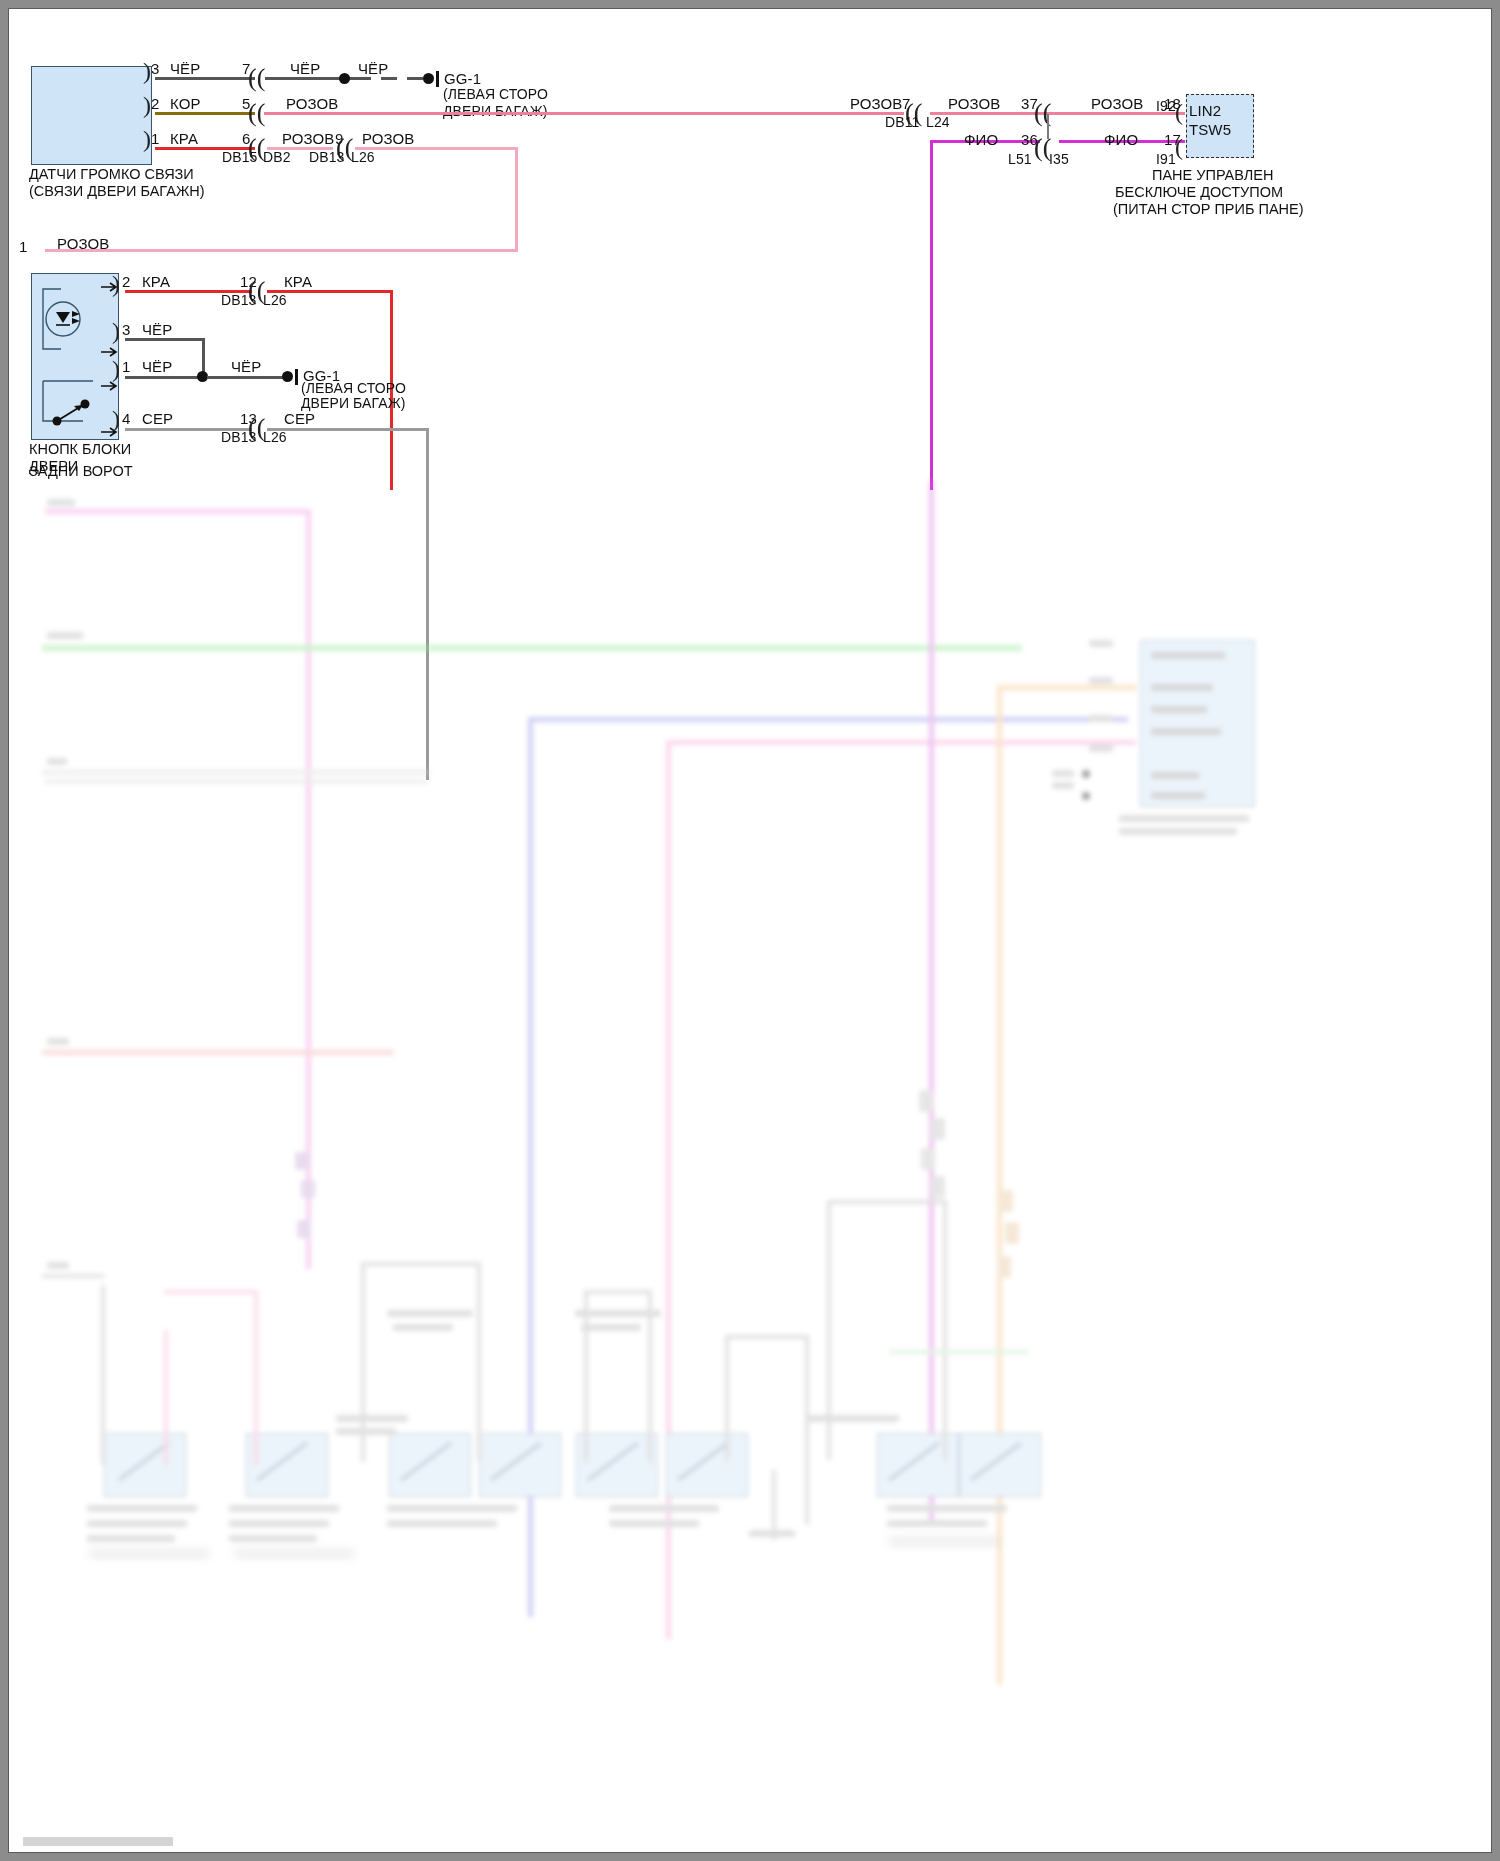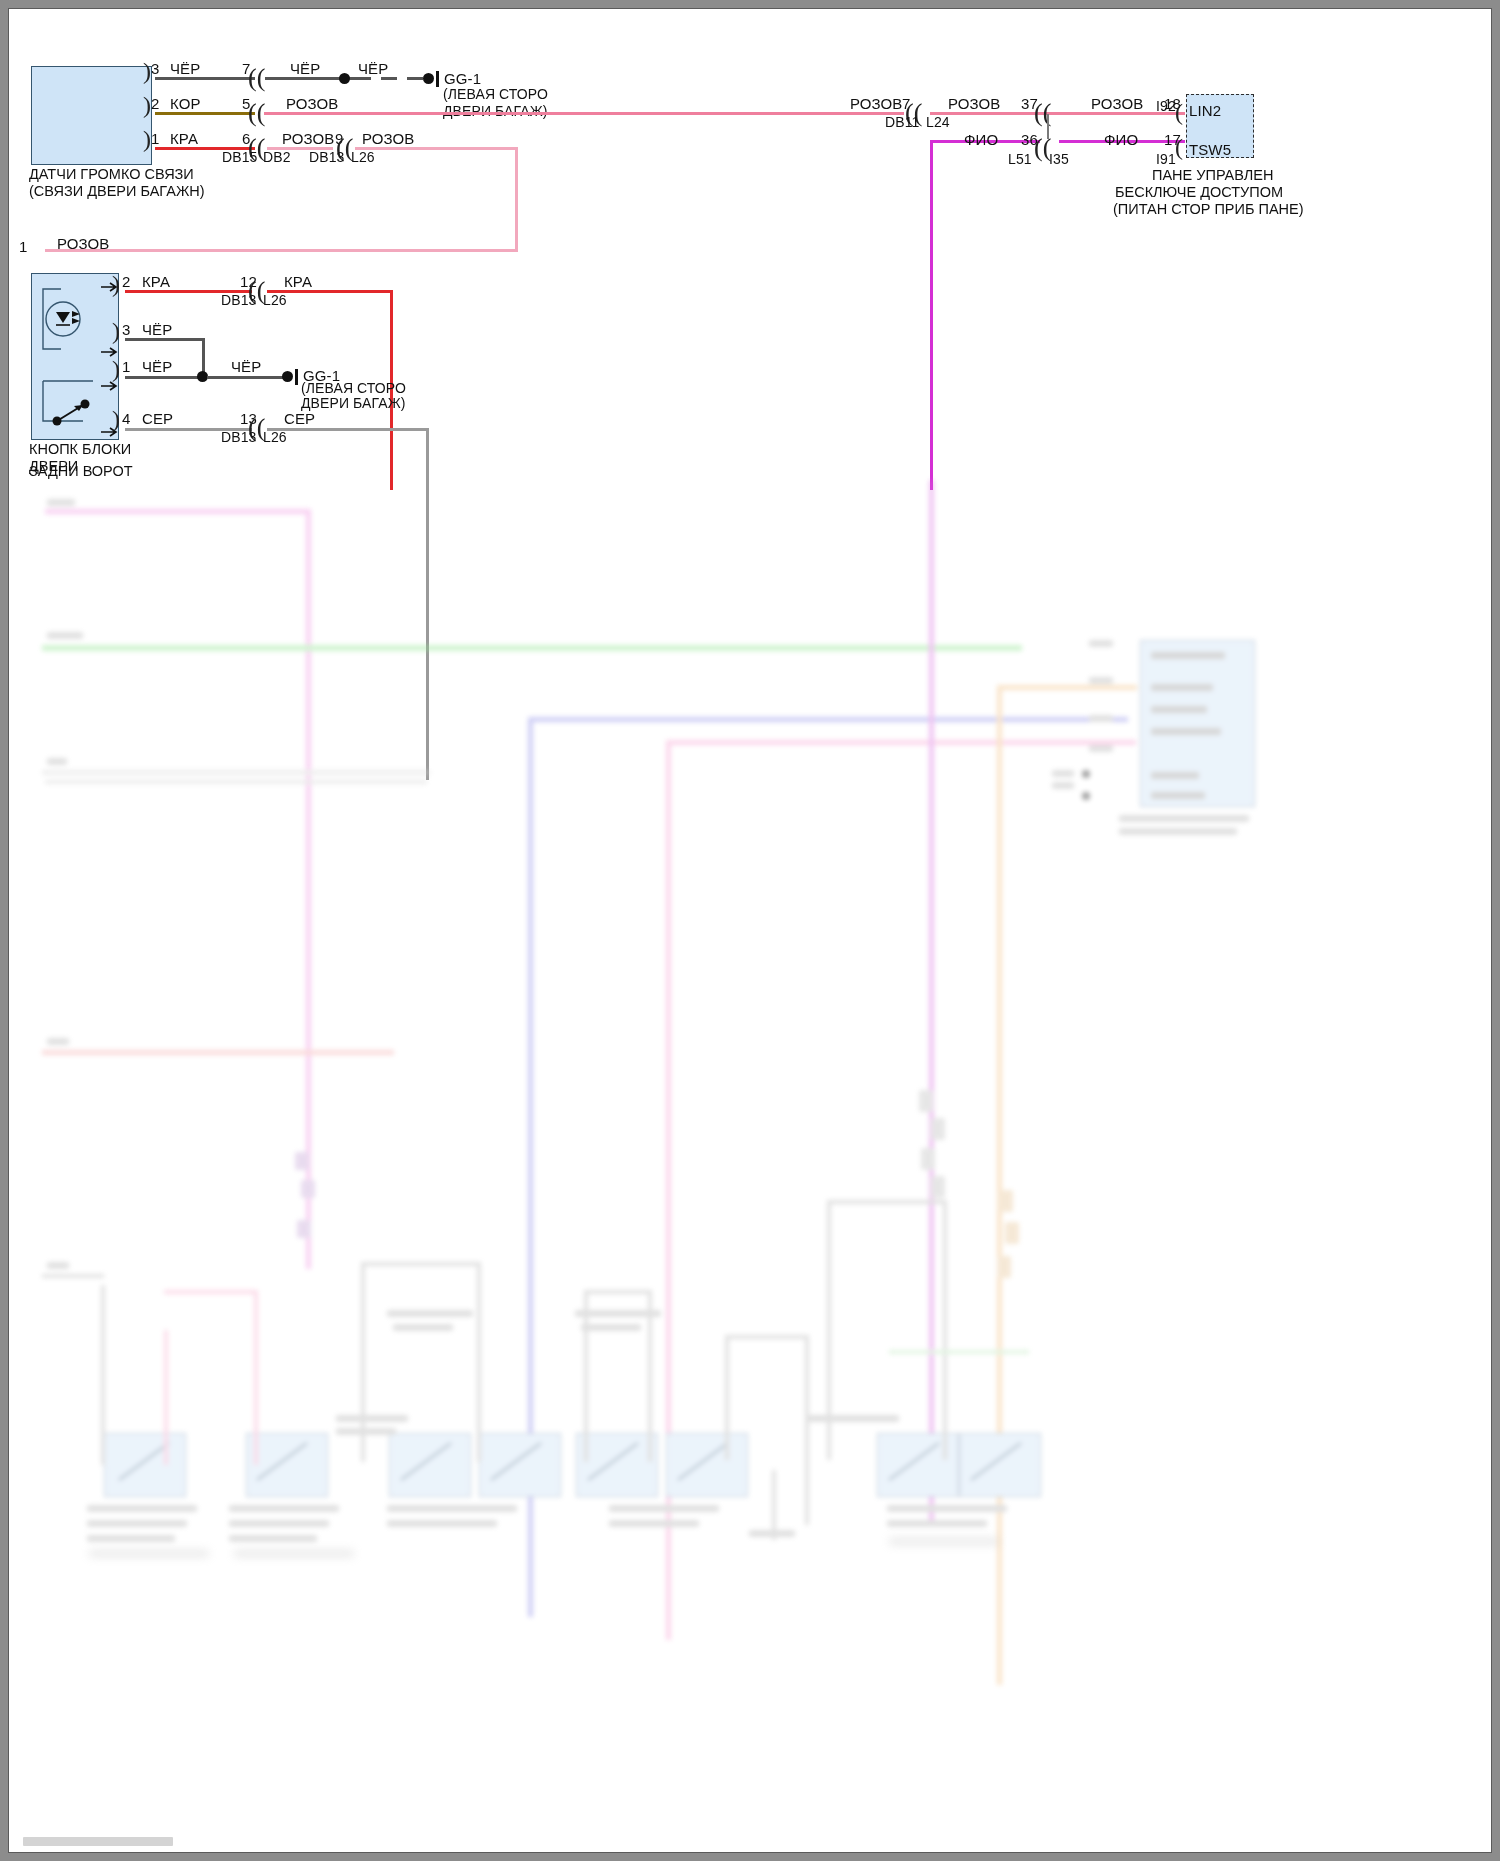--- a/index.html
+++ b/index.html
@@ -131,21 +131,21 @@
   <div class="lbl" style="left:1155px;top:122px;">17</div>
   <div class="term" style="left:1166px;top:126px;">(</div>
   <div class="lbl sm" style="left:1147px;top:142px;">I91</div>
 
   <div class="wire v w-mag" style="left:921px;top:131px;height:350px;"></div>
 
   <div class="wire v" style="left:1038px;top:105px;height:25px;background:#7a7a7a;width:2px;"></div>
 
   <div class="boxd" style="left:1177px;top:85px;width:66px;height:62px;"></div>
   <div class="lbl" style="left:1180px;top:93px;">LIN2</div>
-  <div class="lbl" style="left:1180px;top:132px;">TSW5</div>
+  <div class="lbl" style="left:1180px;top:112px;">TSW5</div>
   <div class="cname" style="left:1143px;top:158px;">ПАНЕ УПРАВЛЕН</div>
   <div class="cname" style="left:1106px;top:175px;">БЕСКЛЮЧЕ ДОСТУПОМ</div>
   <div class="cname" style="left:1104px;top:192px;">(ПИТАН СТОР ПРИБ ПАНЕ)</div>
 
   <div class="box" style="left:22px;top:264px;width:86px;height:165px;"></div>
 
   <svg style="position:absolute;left:22px;top:264px;width:86px;height:95px;">
     <path d="M30 16 H12 V76 H30" stroke="#35566f" fill="none" stroke-width="1.4"></path>
     <circle cx="32" cy="46" r="17" stroke="#35566f" fill="none" stroke-width="1.4"></circle>
     <path d="M25 39 h14 l-7 11 z" fill="#111"></path>

